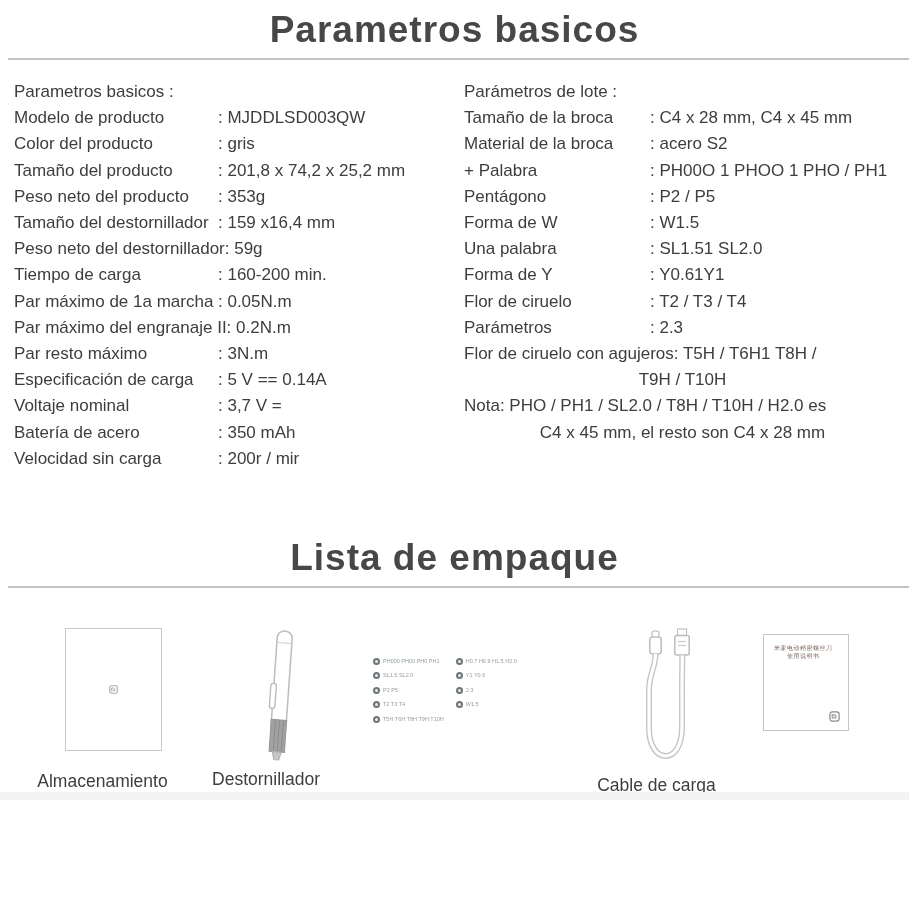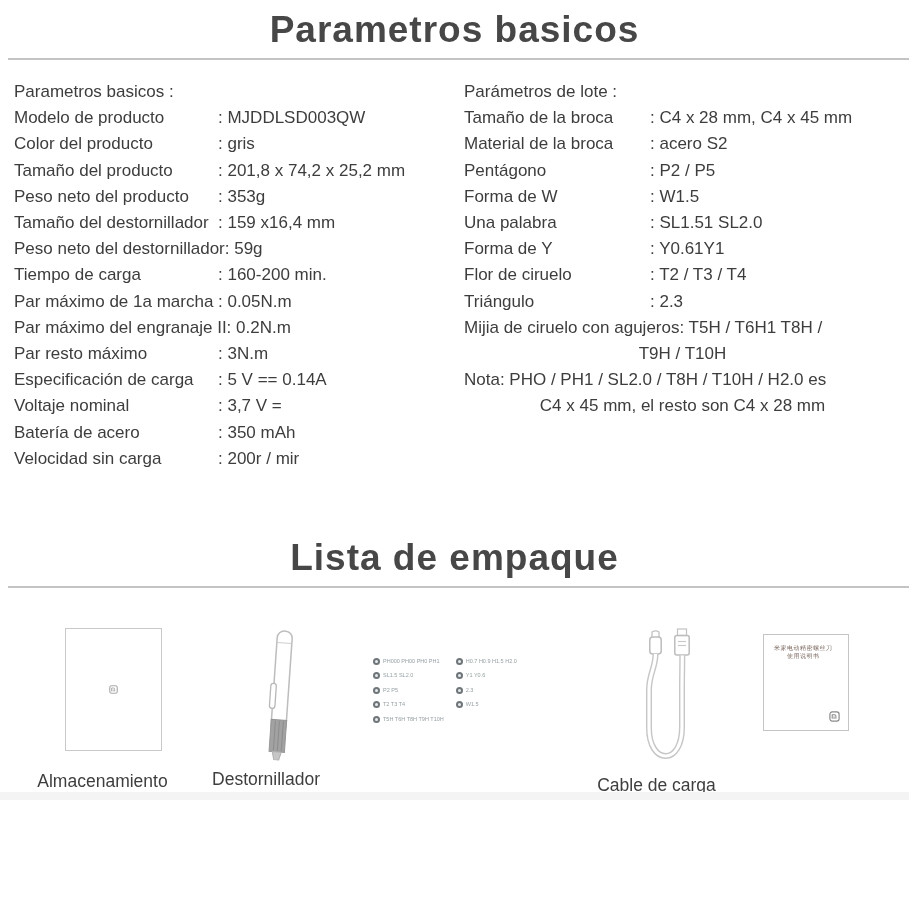--- a/index.html
+++ b/index.html
@@ -140,27 +140,28 @@
       <div class="spec-row"><span class="lbl">Especificación de carga</span><span class="val">: 5 V == 0.14A</span></div>
       <div class="spec-row"><span class="lbl">Voltaje nominal</span><span class="val">: 3,7 V =</span></div>
       <div class="spec-row"><span class="lbl">Batería de acero</span><span class="val">: 350 mAh</span></div>
       <div class="spec-row"><span class="lbl">Velocidad sin carga</span><span class="val">: 200r / mir</span></div>
     </div>
 
     <div class="speccol right">
       <div class="spec-row">Parámetros de lote :</div>
       <div class="spec-row"><span class="lbl">Tamaño de la broca</span><span class="val">: C4 x 28 mm, C4 x 45 mm</span></div>
       <div class="spec-row"><span class="lbl">Material de la broca</span><span class="val">: acero S2</span></div>
+      <div class="spec-row"><span class="lbl">+ Palabra</span><span class="val">: PH00O 1 PHOO 1 PHO / PH1</span></div>
       <div class="spec-row"><span class="lbl">Pentágono</span><span class="val">:  P2 / P5</span></div>
       <div class="spec-row"><span class="lbl">Forma de W</span><span class="val">: W1.5</span></div>
       <div class="spec-row"><span class="lbl">Una palabra</span><span class="val">: SL1.51 SL2.0</span></div>
       <div class="spec-row"><span class="lbl">Forma de Y</span><span class="val">: Y0.61Y1</span></div>
       <div class="spec-row"><span class="lbl">Flor de ciruelo</span><span class="val">:  T2 / T3 / T4</span></div>
-      <div class="spec-row"><span class="lbl">Triángulo</span><span class="val">:  2.3</span></div>
-      <div class="spec-row"><span class="lbl">Mijia de ciruelo con agujeros</span><span class="val">: T5H / T6H1 T8H /</span></div>
+      <div class="spec-row"><span class="lbl">Parámetros</span><span class="val">:  2.3</span></div>
+      <div class="spec-row"><span class="lbl">Flor de ciruelo con agujeros</span><span class="val">: T5H / T6H1 T8H /</span></div>
       <div class="spec-row center">T9H / T10H</div>
       <div class="spec-row">Nota: PHO / PH1 / SL2.0 / T8H / T10H / H2.0 es</div>
       <div class="spec-row center">C4 x 45 mm, el resto son C4 x 28 mm</div>
     </div>
   </div>
 
   <h1 class="big-title packing-title">Lista de empaque</h1>
   <hr class="rule">
 
   <div class="packing">

